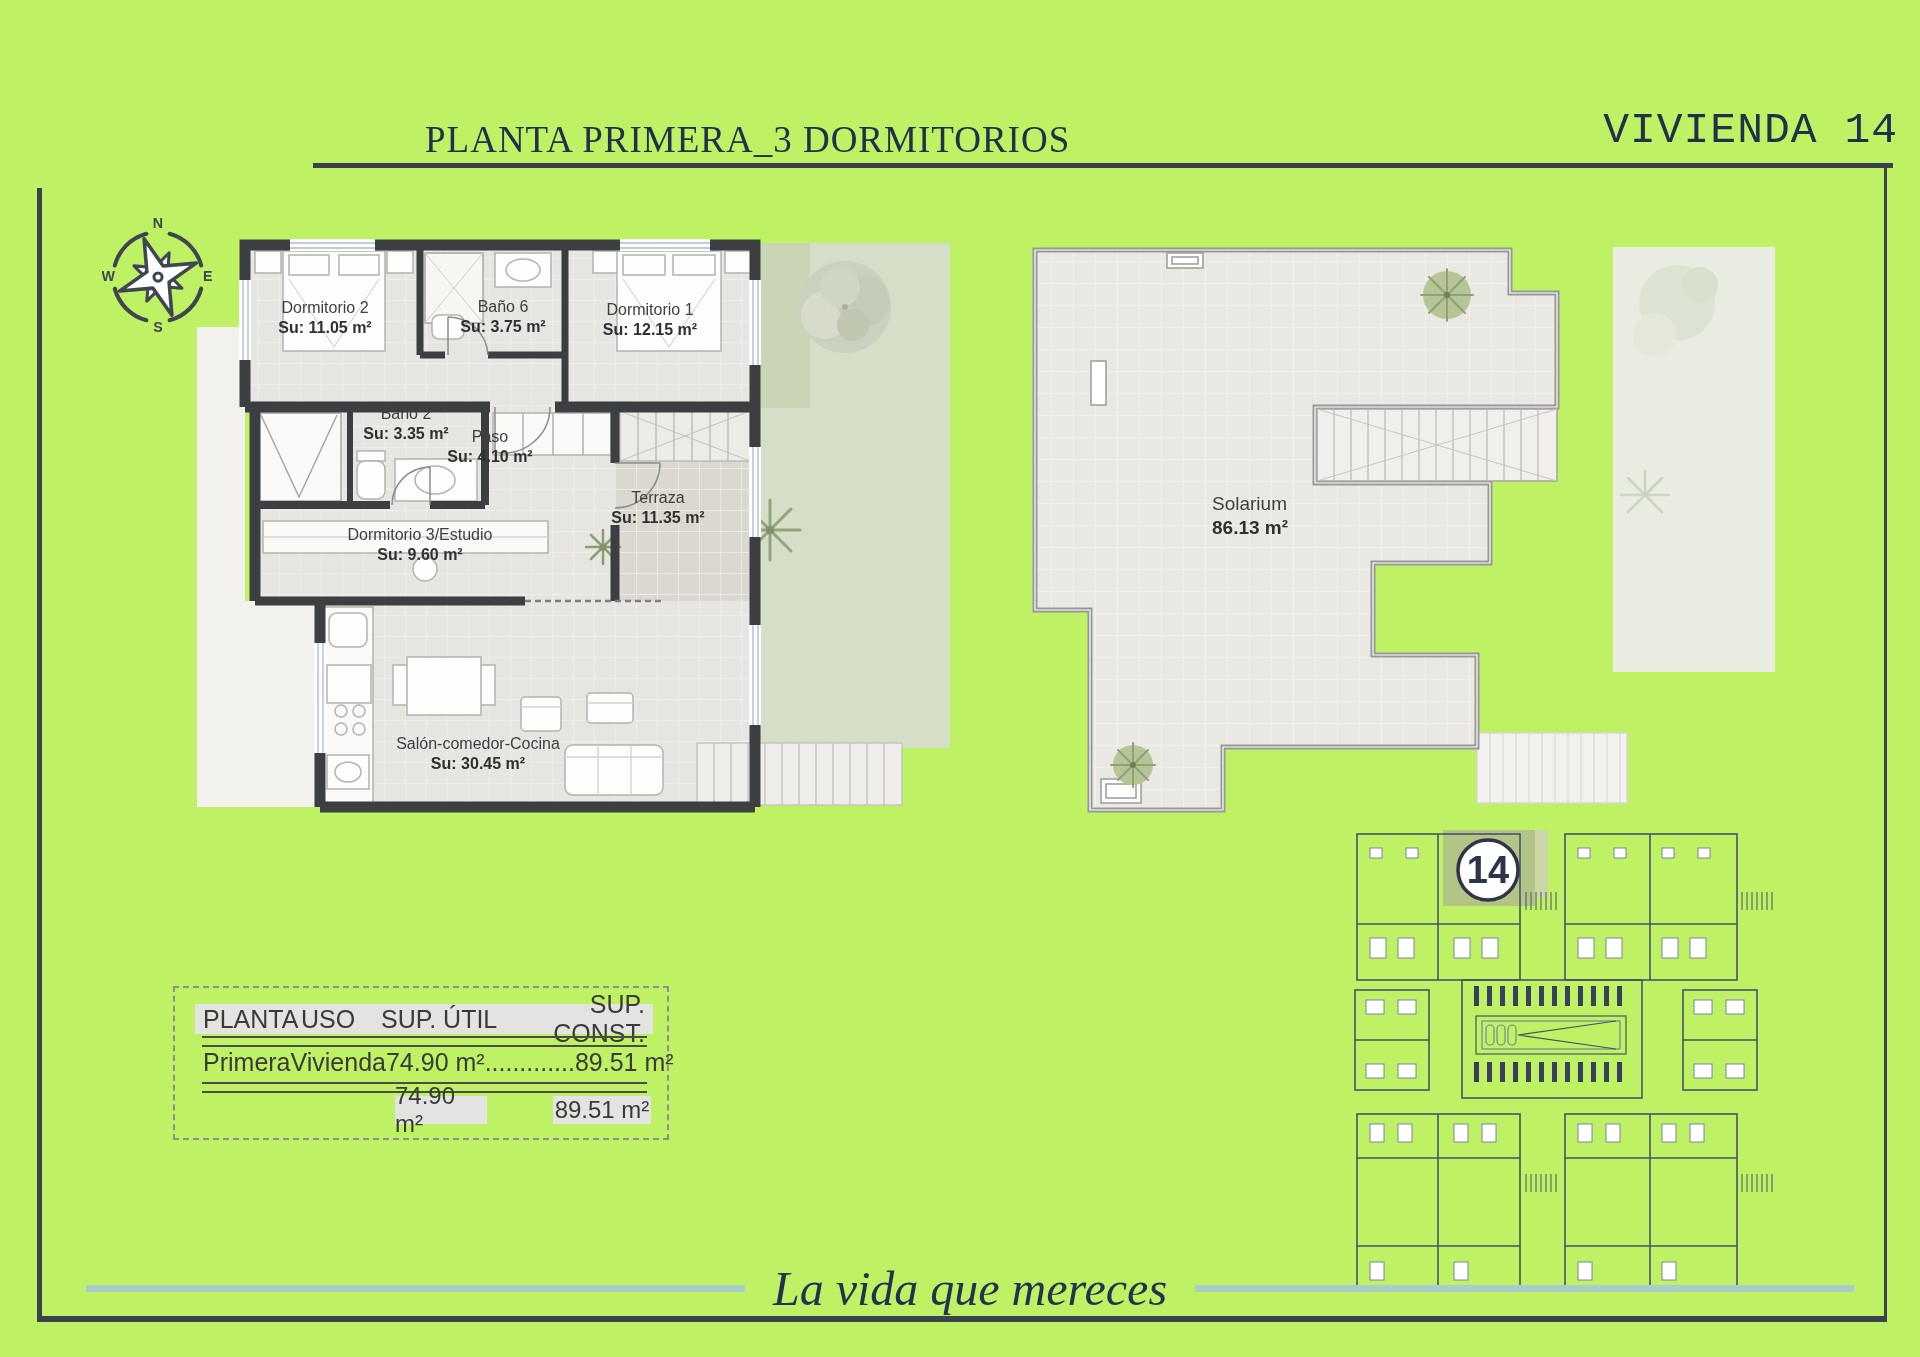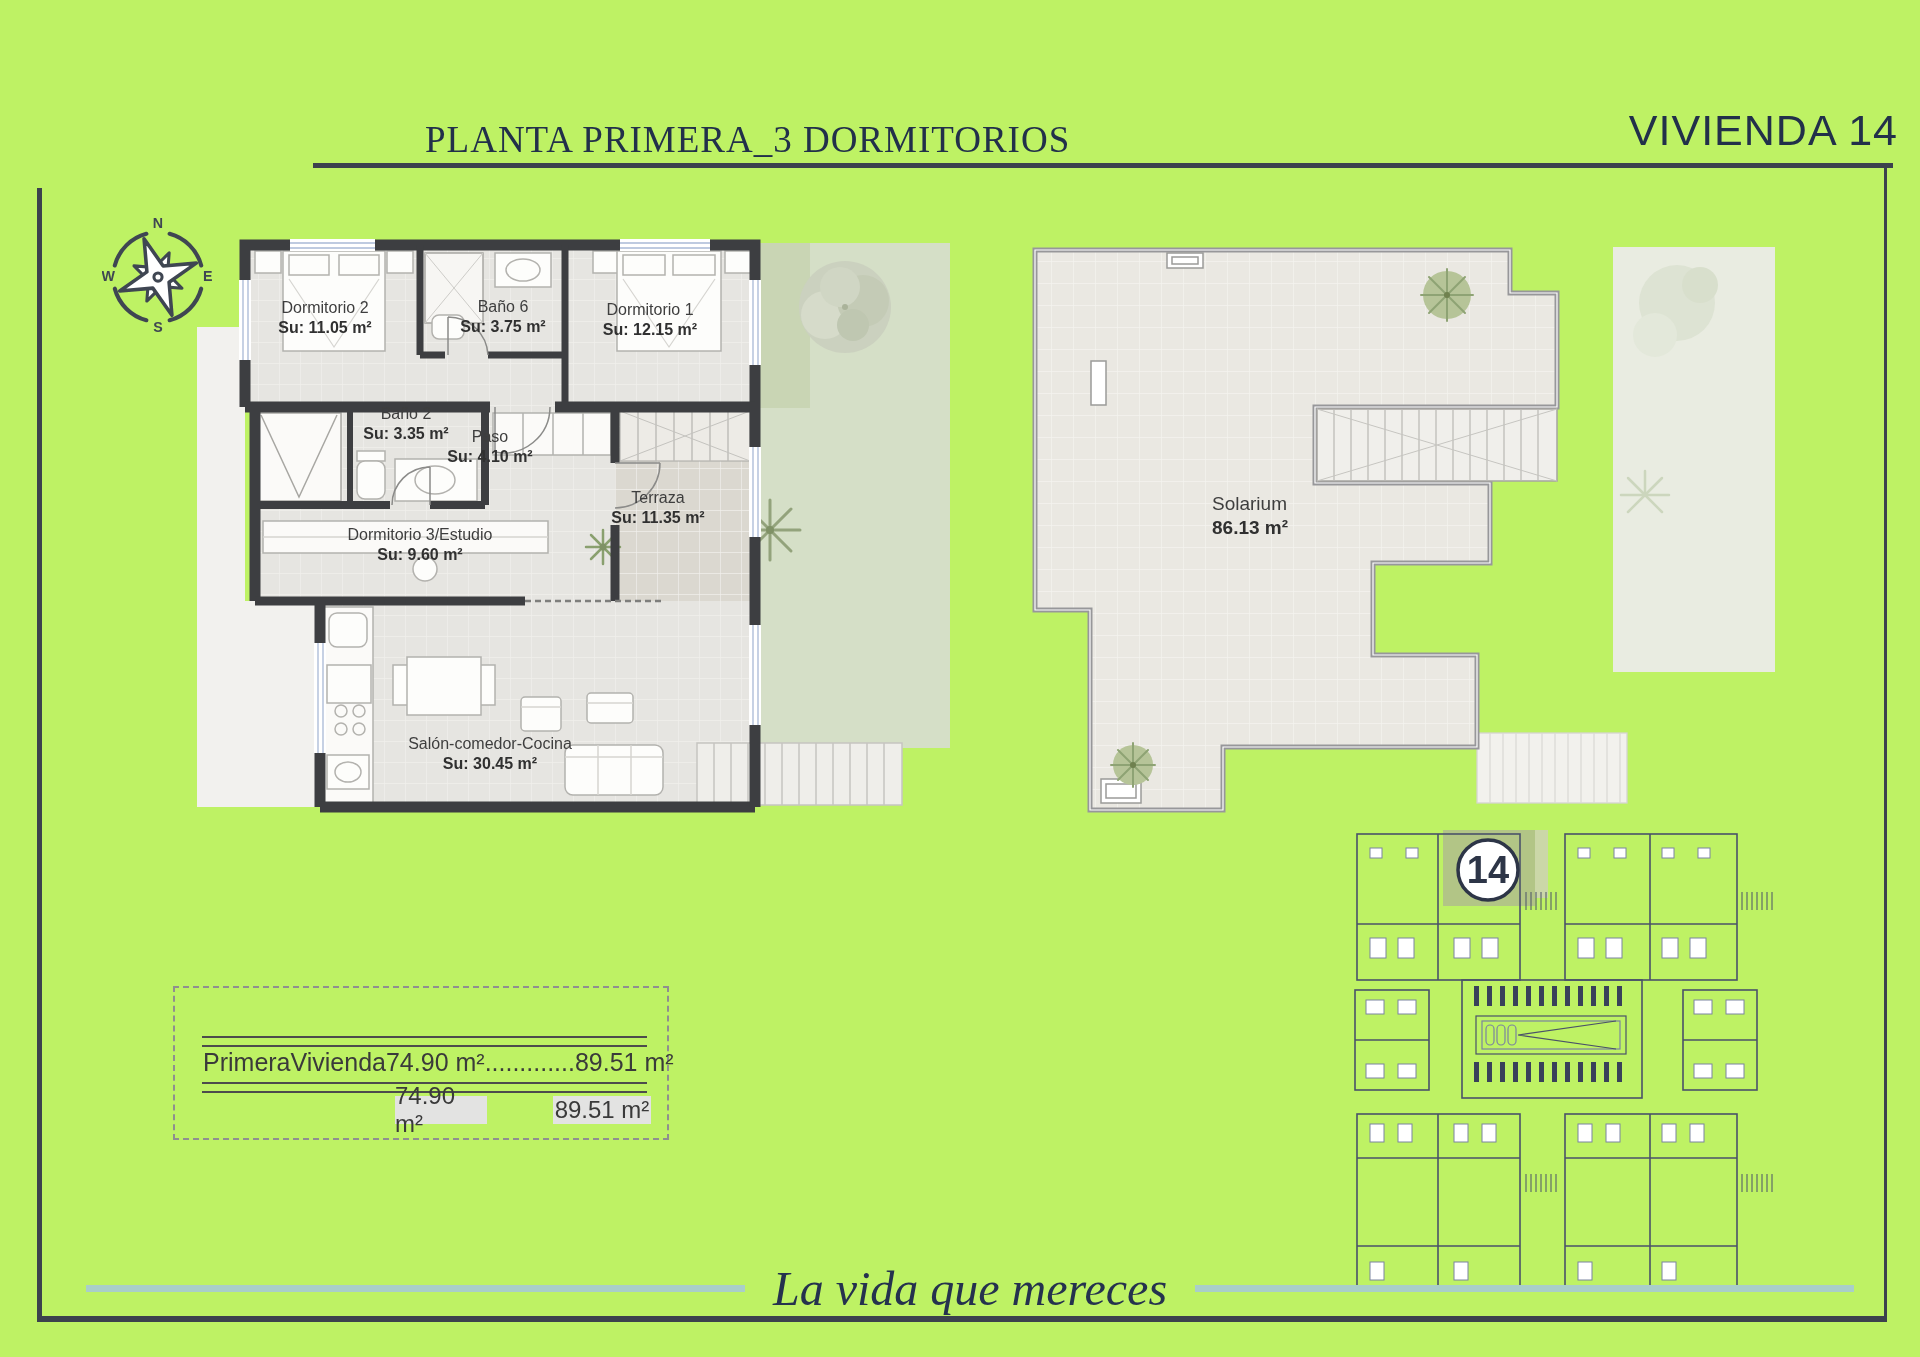--- a/index.html
+++ b/index.html
@@ -7,21 +7,21 @@
         font-family:"Liberation Sans",sans-serif;}
   
   .rule{position:absolute;background:#3c424d;}
   .rule.top{left:313px;top:163px;width:1580px;height:5px;}
   .rule.left{left:37px;top:188px;width:5px;height:1133px;}
   .rule.right{left:1884px;top:163px;width:3px;height:1158px;}
   .rule.bottom{left:37px;top:1316px;width:1850px;height:6px;}
   
   .doc-title{position:absolute;left:425px;top:118px;font-family:"Liberation Serif",serif;
              font-size:37px;letter-spacing:1px;color:#22304a;white-space:nowrap;}
-  .unit-title{position:absolute;right:22px;top:106px;font-family:Liberation Sans, sans-serif;
+  .unit-title{position:absolute;right:22px;top:106px;font-family:Liberation Mono, monospace;
               font-size:43px;letter-spacing:1px;color:#22304a;white-space:nowrap;}
   
   .room-label{position:absolute;transform:translate(-50%,-50%);text-align:center;
               color:#3e3e3e;font-size:16px;line-height:20px;white-space:nowrap;}
   .room-label .area{font-weight:bold;color:#303030;}
   .solarium-label{position:absolute;left:1212px;top:492px;color:#3e3e3e;font-size:19px;
                   line-height:24px;white-space:nowrap;text-align:left;}
   .solarium-label .area{font-weight:bold;color:#303030;}
   
   .plan-svg{position:absolute;}
@@ -455,30 +455,36 @@
       <div class="area">Su: 4.10 m²</div>
   </div>
   <div class="room-label" style="left:420px;top:545px">
     <div>Dormitorio 3/Estudio</div>
       <div class="area">Su: 9.60 m²</div>
   </div>
   <div class="room-label" style="left:658px;top:508px">
     <div>Terraza</div>
       <div class="area">Su: 11.35 m²</div>
   </div>
-  <div class="room-label" style="left:490px;top:754px">
+  <div class="room-label" style="left:478px;top:754px">
     <div>Salón-comedor-Cocina</div>
       <div class="area">Su: 30.45 m²</div>
   </div>
   <div class="solarium-label">
     <div>Solarium</div>
       <div class="area">86.13 m²</div>
   </div>
 
   <div class="areas-table">
+    <div class="at-header">
+      <div class="c1">PLANTA</div>
+      <div class="c2">USO</div>
+      <div class="c3">SUP. ÚTIL</div>
+      <div class="c4">SUP. CONST.</div>
+    </div>
     <div class="dbl one"></div>
     <div class="at-row">
       <div class="c1">Primera</div>
       <div class="c2">Vivienda</div>
       <div class="c3"><span>74.90 m²</span><span>.............</span></div>
       <div class="c4">89.51 m²</div>
     </div>
     <div class="dbl two"></div>
     <div class="at-totals">
       <div class="tot-box util">74.90 m²</div>

